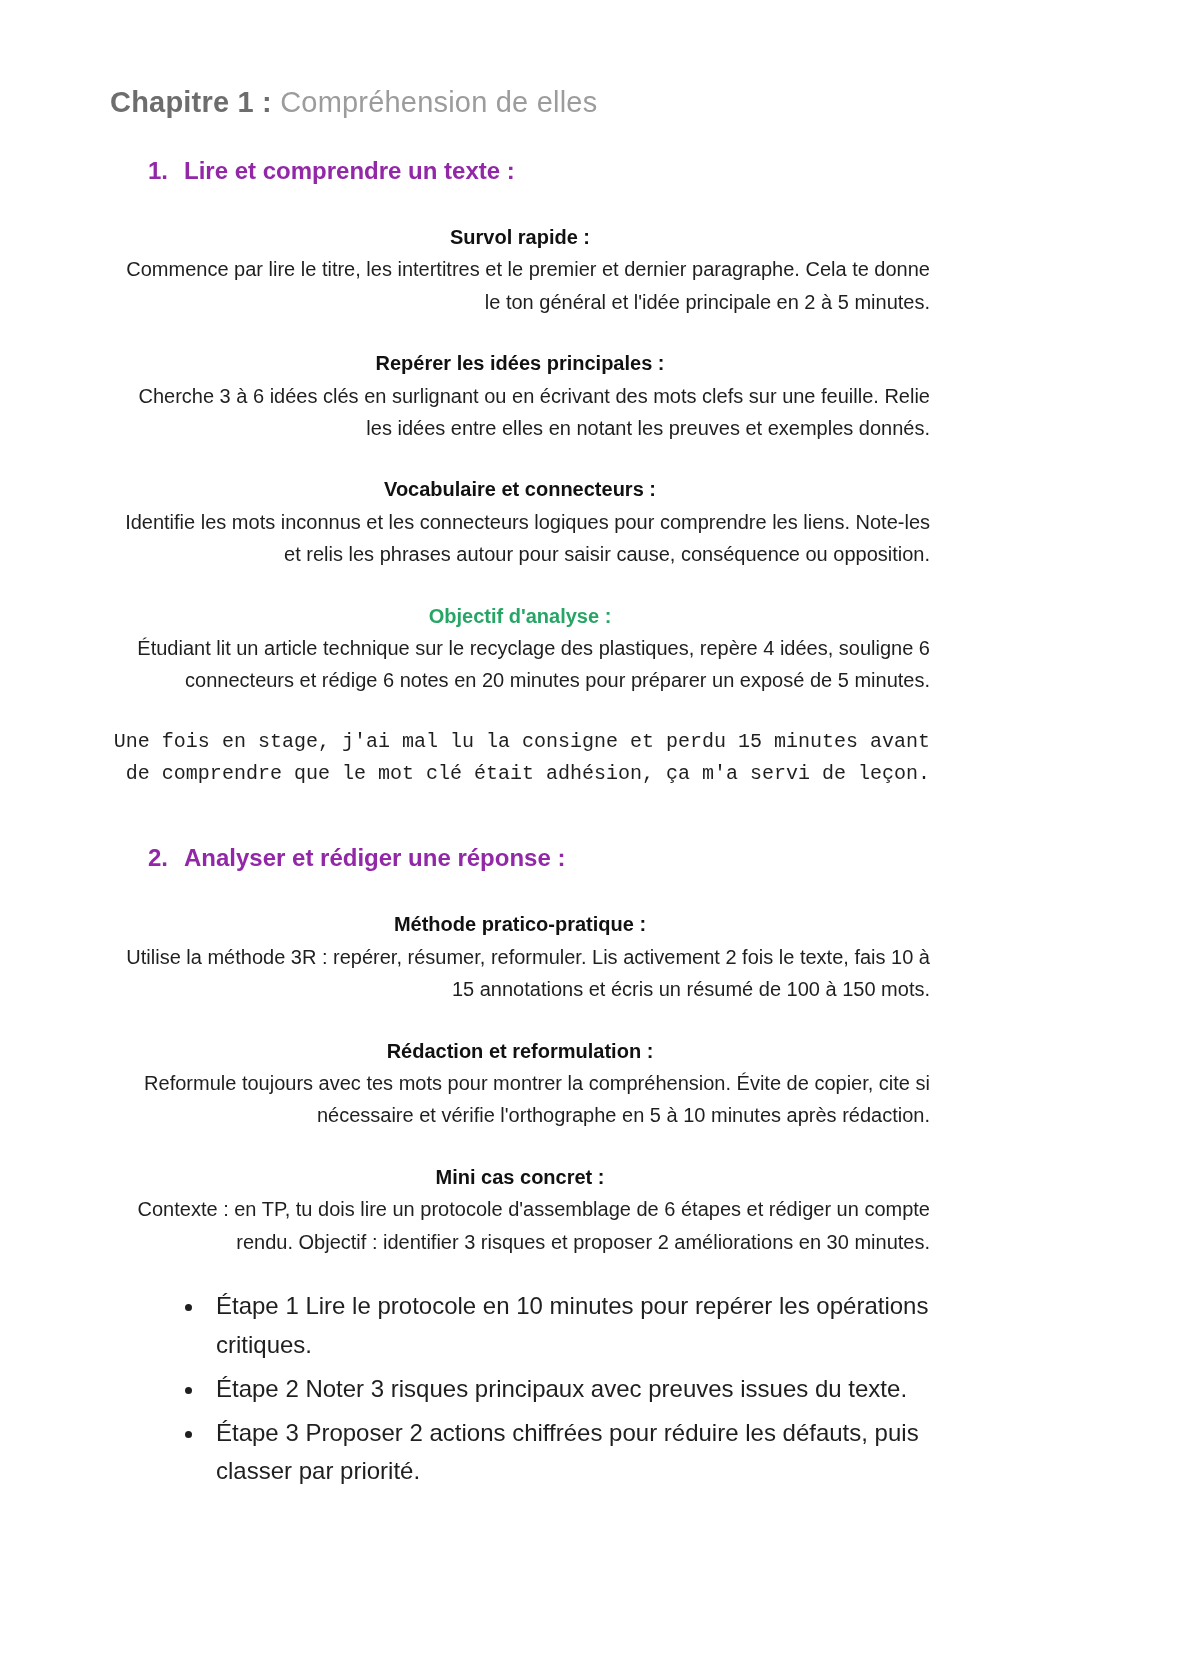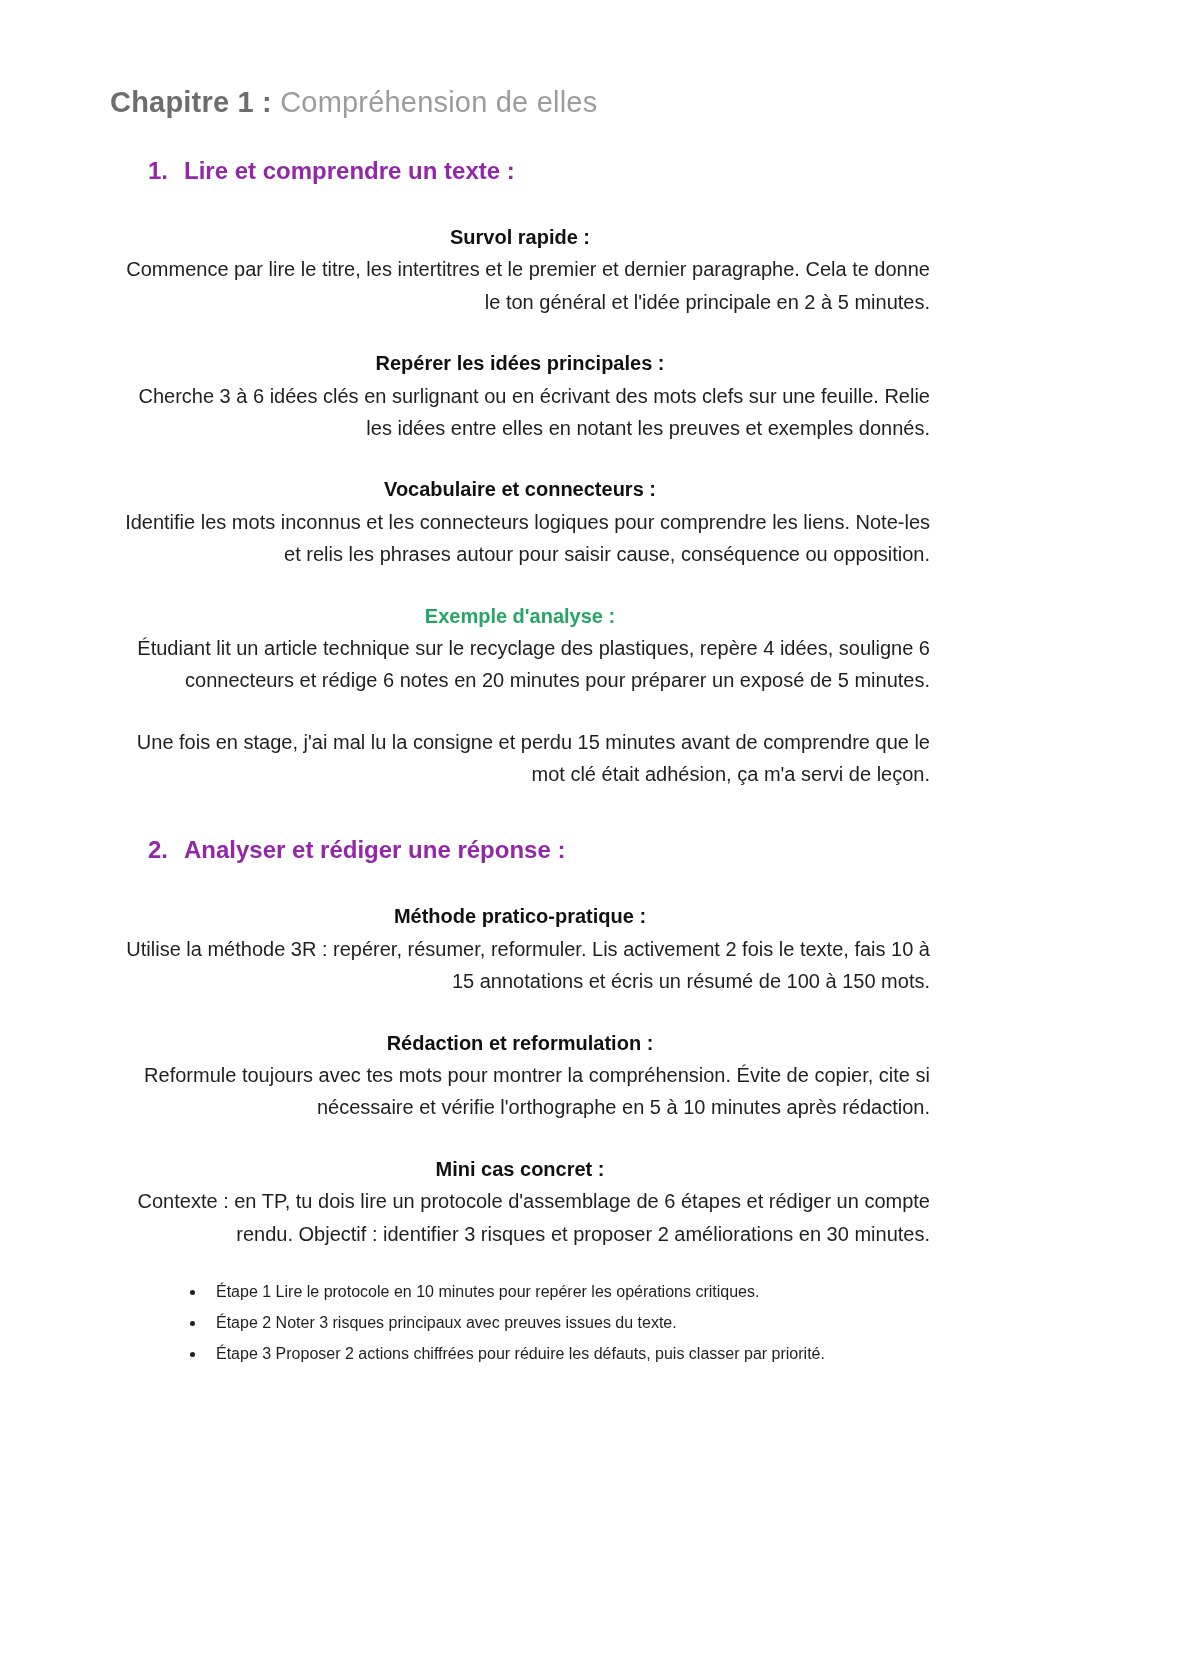--- a/index.html
+++ b/index.html
@@ -54,28 +54,28 @@
     text-align: center;
   }
   .block h3.green { color: var(--green); }
   .block p, .para-plain {
     font-size: 20px;
     font-weight: 400;
     line-height: 1.62;
     color: var(--text);
     text-align: right;
   }
-  .para-plain { margin: 20px 0 30px 0; }
+  .para-plain { margin: 20px 0 38px 0; font-family: Liberation Mono, monospace; }
   .section-2-gap { height: 16px; }
   ul.steps {
     margin: 26px 0 0 96px;
     max-width: 800px;
   }
   ul.steps li {
-    font-size: 16px;
+    font-size: 24px;
     line-height: 1.62;
     padding-left: 10px;
     margin-bottom: 5px;
     list-style-type: disc;
   }
 </style>
 </head>
 <body>
 
 <div class="page">
@@ -101,21 +101,21 @@
       <h3>Repérer les idées principales :</h3>
       <p>Cherche 3 à 6 idées clés en surlignant ou en écrivant des mots clefs sur une feuille. Relie les idées entre elles en notant les preuves et exemples donnés.</p>
     </div>
 
     <div class="block">
       <h3>Vocabulaire et connecteurs :</h3>
       <p>Identifie les mots inconnus et les connecteurs logiques pour comprendre les liens. Note-les et relis les phrases autour pour saisir cause, conséquence ou opposition.</p>
     </div>
 
     <div class="block">
-      <h3 class="green">Exemple d'analyse :</h3>
+      <h3 class="green">Objectif d'analyse :</h3>
       <p>Étudiant lit un article technique sur le recyclage des plastiques, repère 4 idées, souligne 6 connecteurs et rédige 6 notes en 20 minutes pour préparer un exposé de 5 minutes.</p>
     </div>
 
     <p class="para-plain">Une fois en stage, j'ai mal lu la consigne et perdu 15 minutes avant de comprendre que le mot clé était adhésion, ça m'a servi de leçon.</p>
 
   </div>
 
   <div class="section-2-gap"></div>
 
   <h2 class="section-heading">

